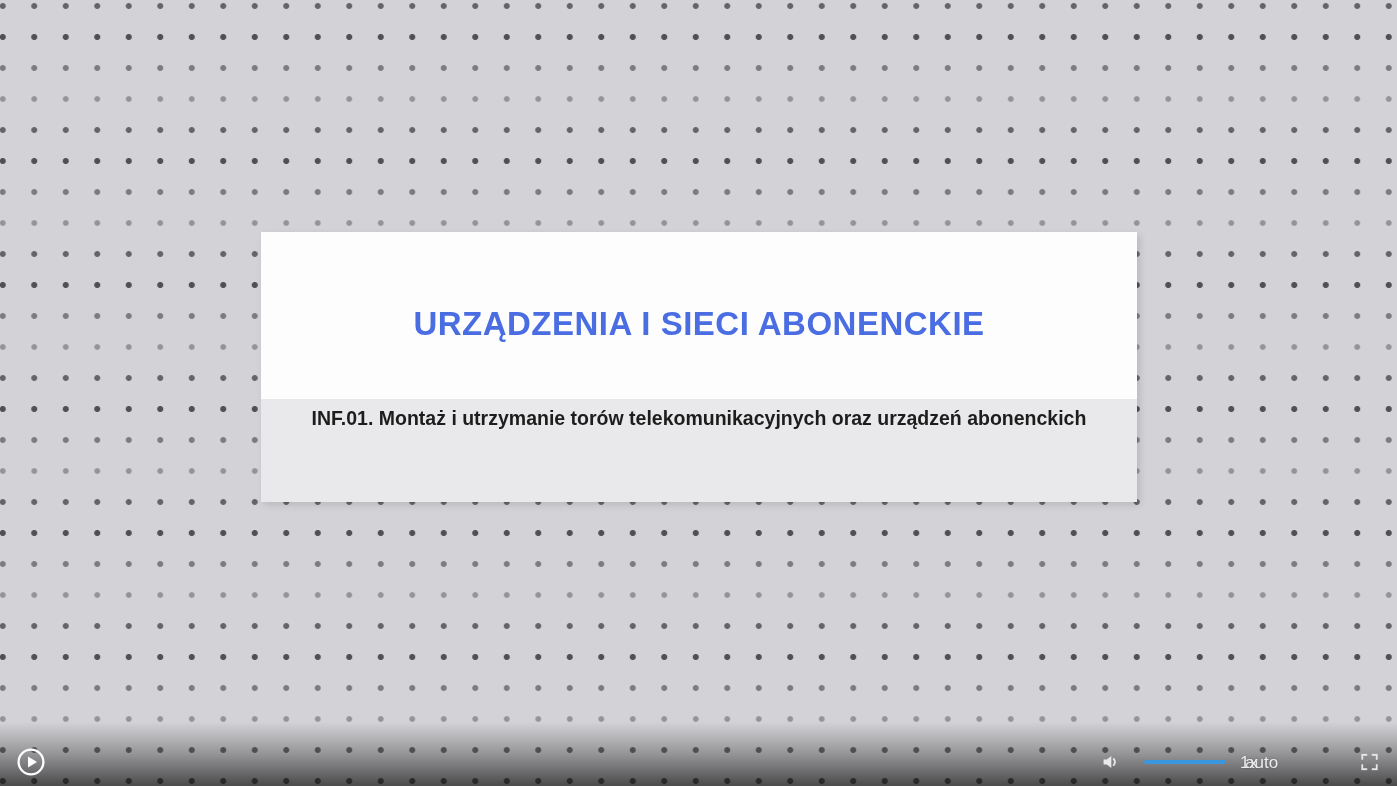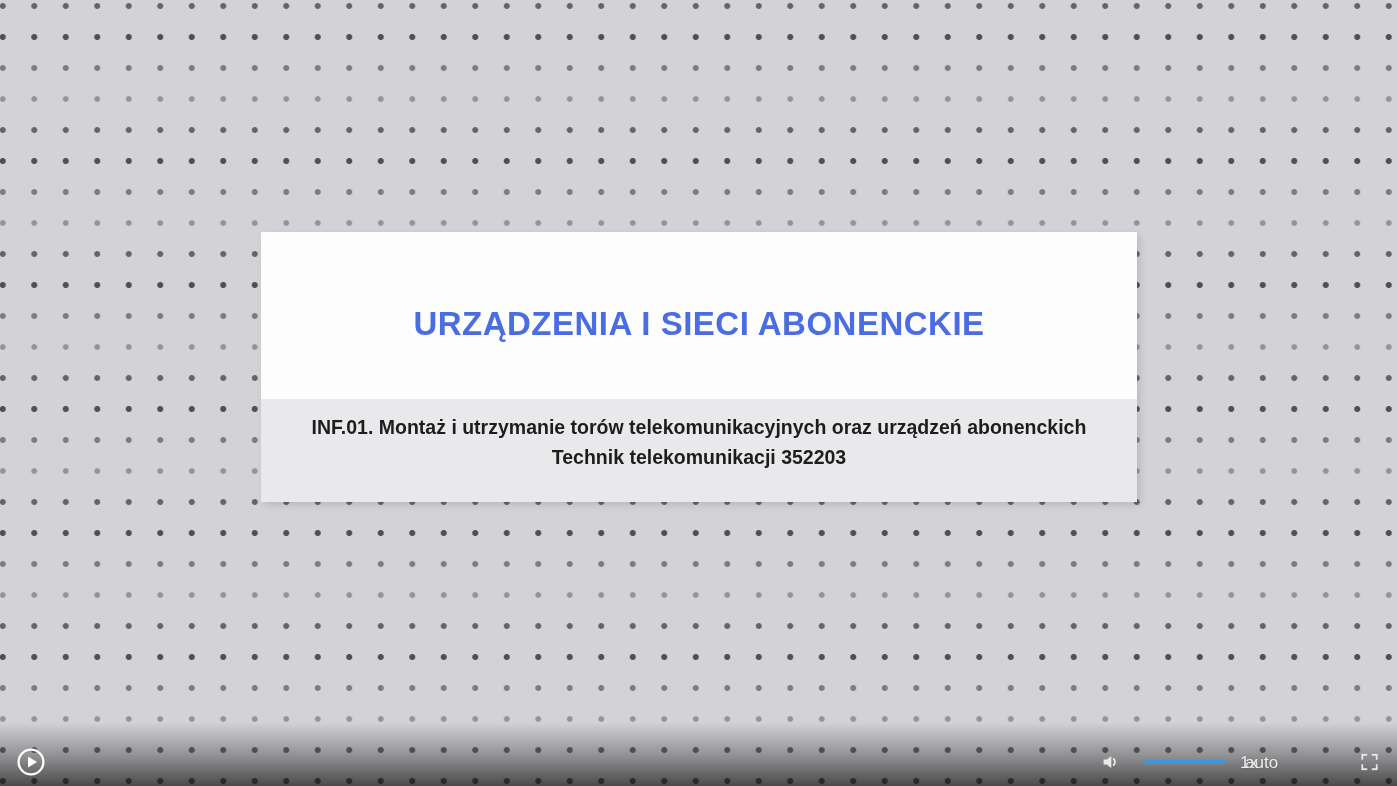--- a/index.html
+++ b/index.html
@@ -43,21 +43,21 @@
     font-size: 33px;
     font-weight: 700;
     letter-spacing: 0.5px;
     color: #4a6de2;
     white-space: nowrap;
   }
   .slide-bottom {
     height: 103px;
     background: #e9e9eb;
     text-align: center;
-    padding-top: 13px;
+    padding-top: 4px;
   }
   .slide-line {
     margin: 0;
     font-size: 19.5px;
     font-weight: 700;
     color: #1d1d1d;
     line-height: 30px;
     white-space: nowrap;
   }
 
@@ -113,21 +113,20 @@
 <body>
 
 <div class="stage">
 
   <div class="slide-card">
     <div class="slide-top">
       <h1 class="slide-title">URZĄDZENIA I SIECI ABONENCKIE</h1>
     </div>
     <div class="slide-bottom">
       <p class="slide-line">INF.01. Montaż i utrzymanie torów telekomunikacyjnych oraz urządzeń abonenckich</p>
-      <p class="slide-line">Technik telekomunikacji 352203</p>
     </div>
   </div>
 
   <div class="controls-gradient"></div>
 
   <div class="control-bar">
 
     <button class="ctrl play-button">
       <svg class="icon-svg" width="28" height="28" viewBox="0 0 28 28">
         <circle cx="14" cy="14" r="12.4" fill="none" stroke="#ffffff" stroke-width="2.3"></circle>

